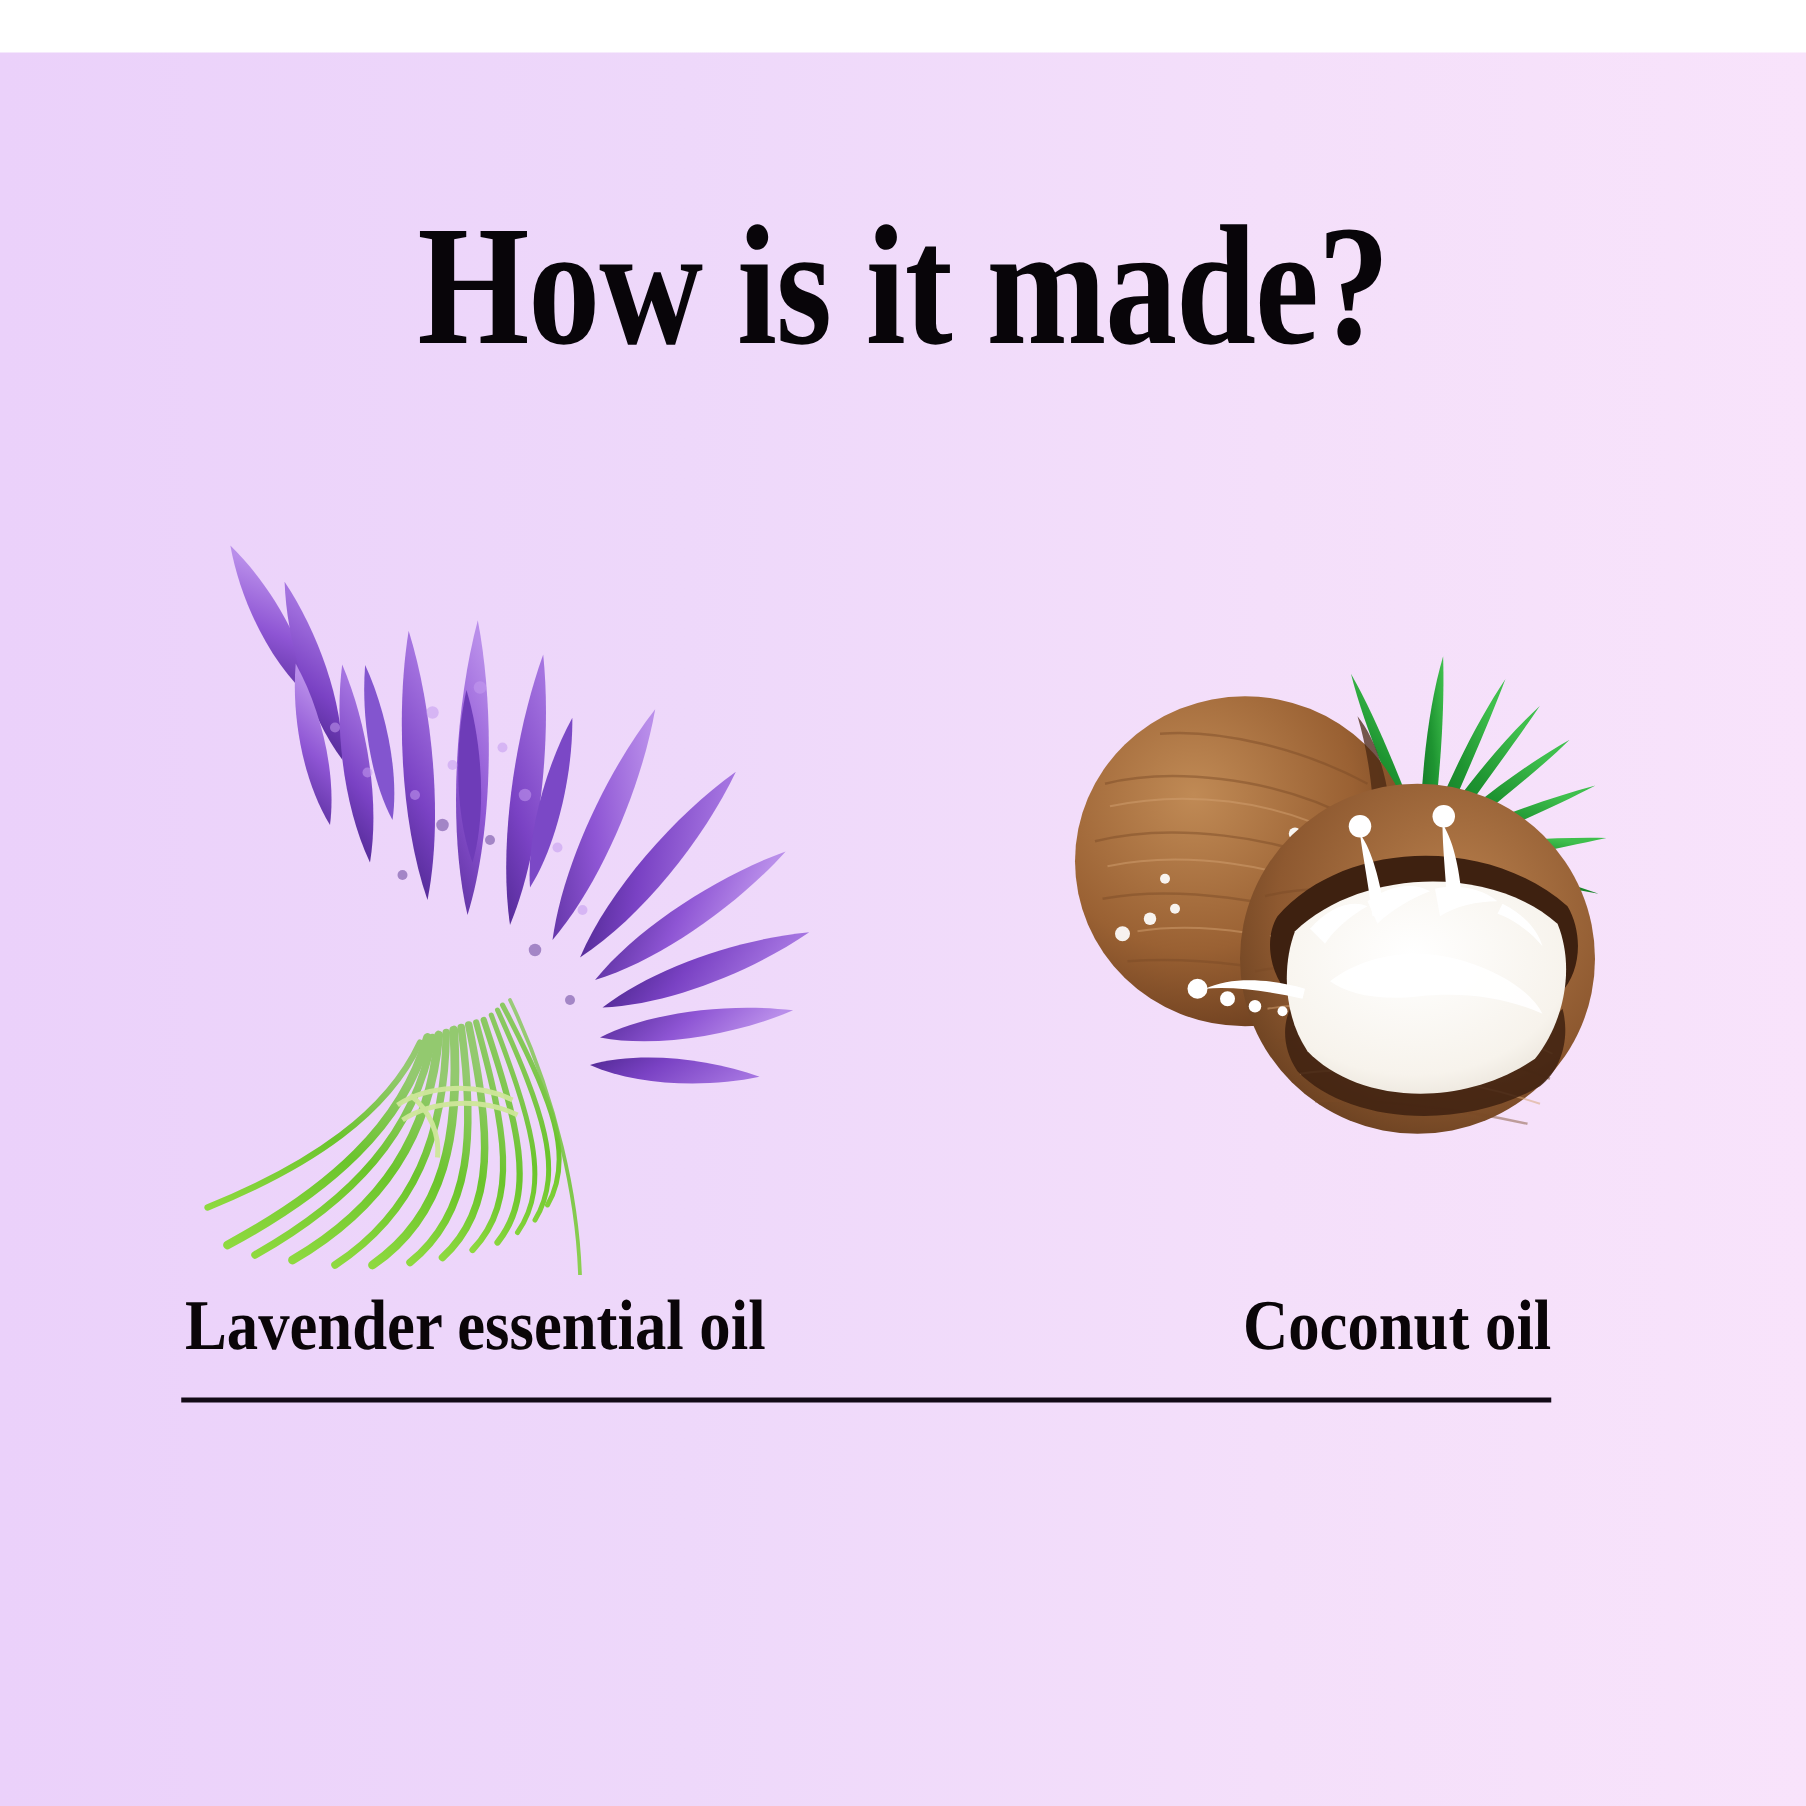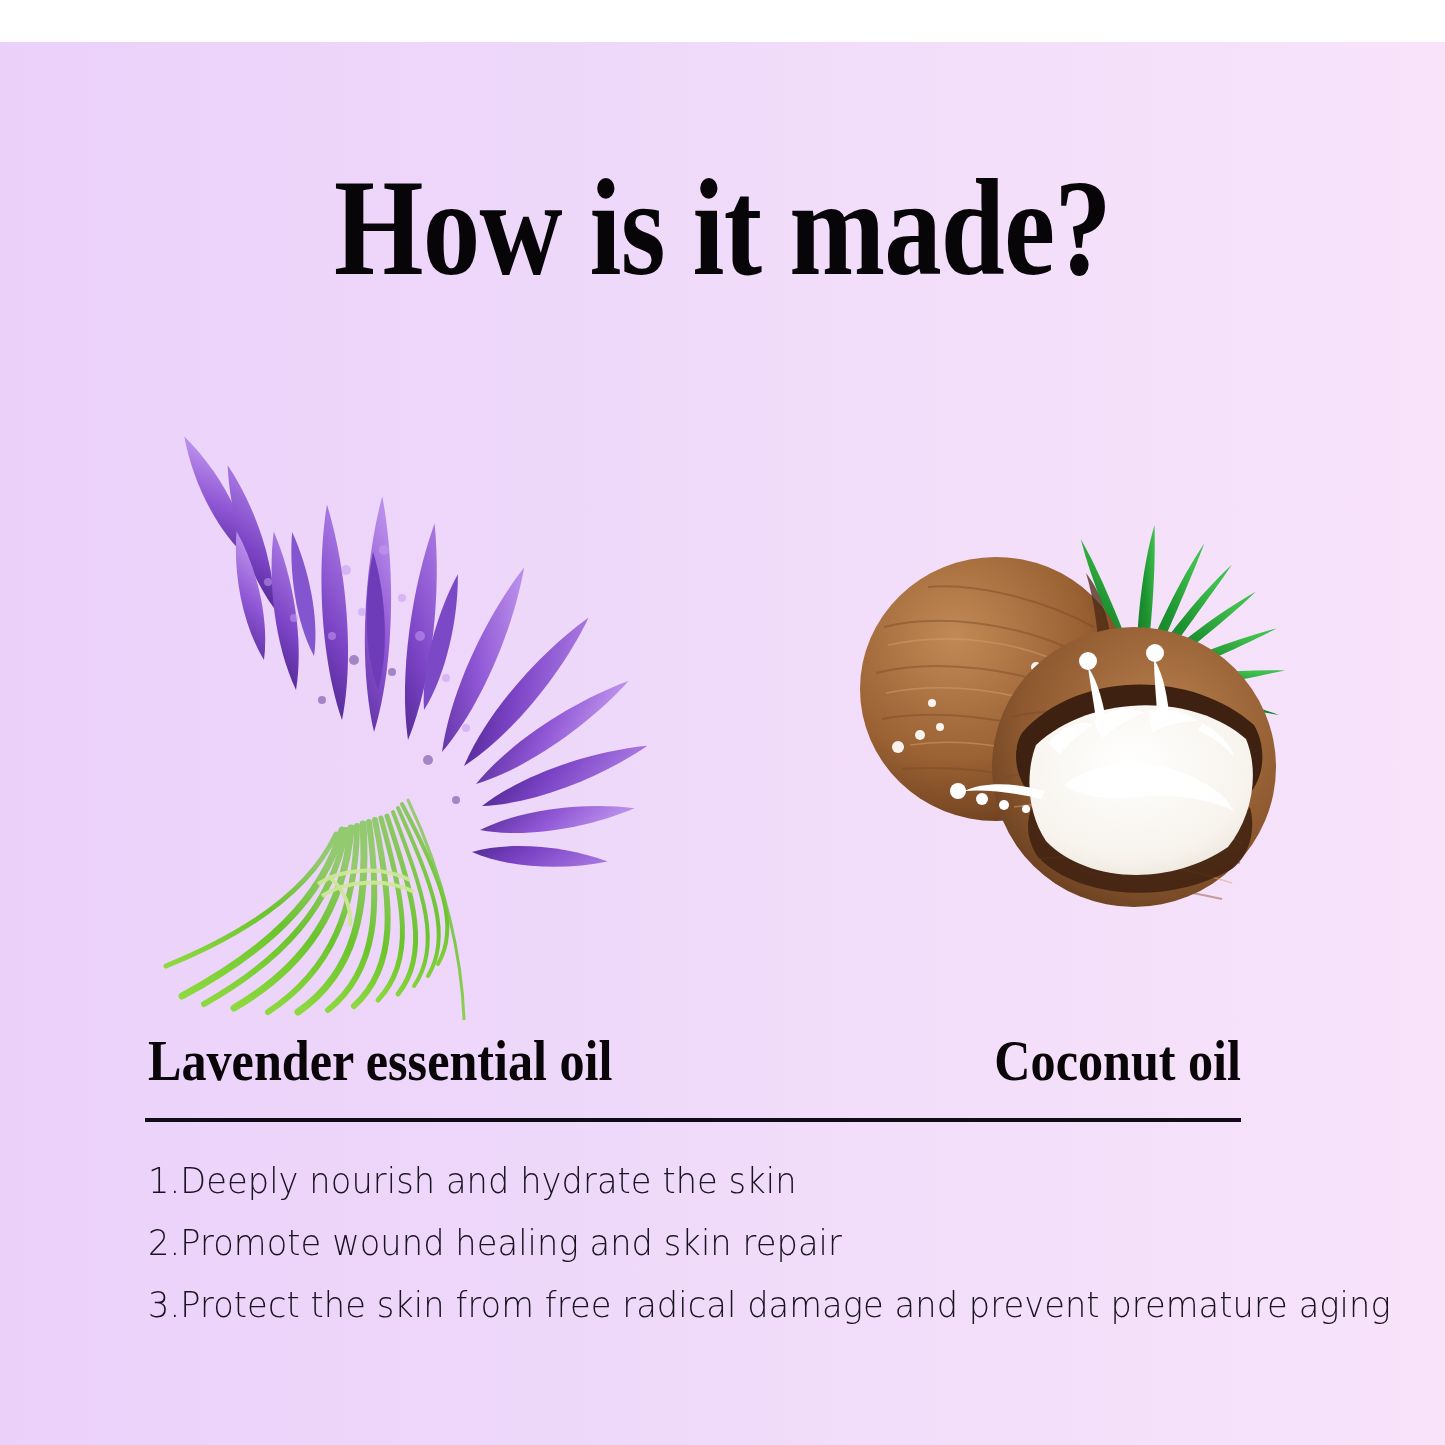--- a/index.html
+++ b/index.html
@@ -359,19 +359,14 @@
         <circle cx="190" cy="332" r="4"></circle>
       </g>
     </g>
   </svg>
 
   <div id="caption-lavender" class="caption">Lavender essential oil</div>
   <div id="caption-coconut" class="caption">Coconut oil</div>
 
   <div id="divider"></div>
 
-  <div id="benefits">
-    <div class="benefit">1.Deeply nourish and hydrate the skin</div>
-    <div class="benefit">2.Promote wound healing and skin repair</div>
-    <div class="benefit">3.Protect the skin from free radical damage and prevent premature aging</div>
-  </div>
 
 </div>
 
 </body></html>

